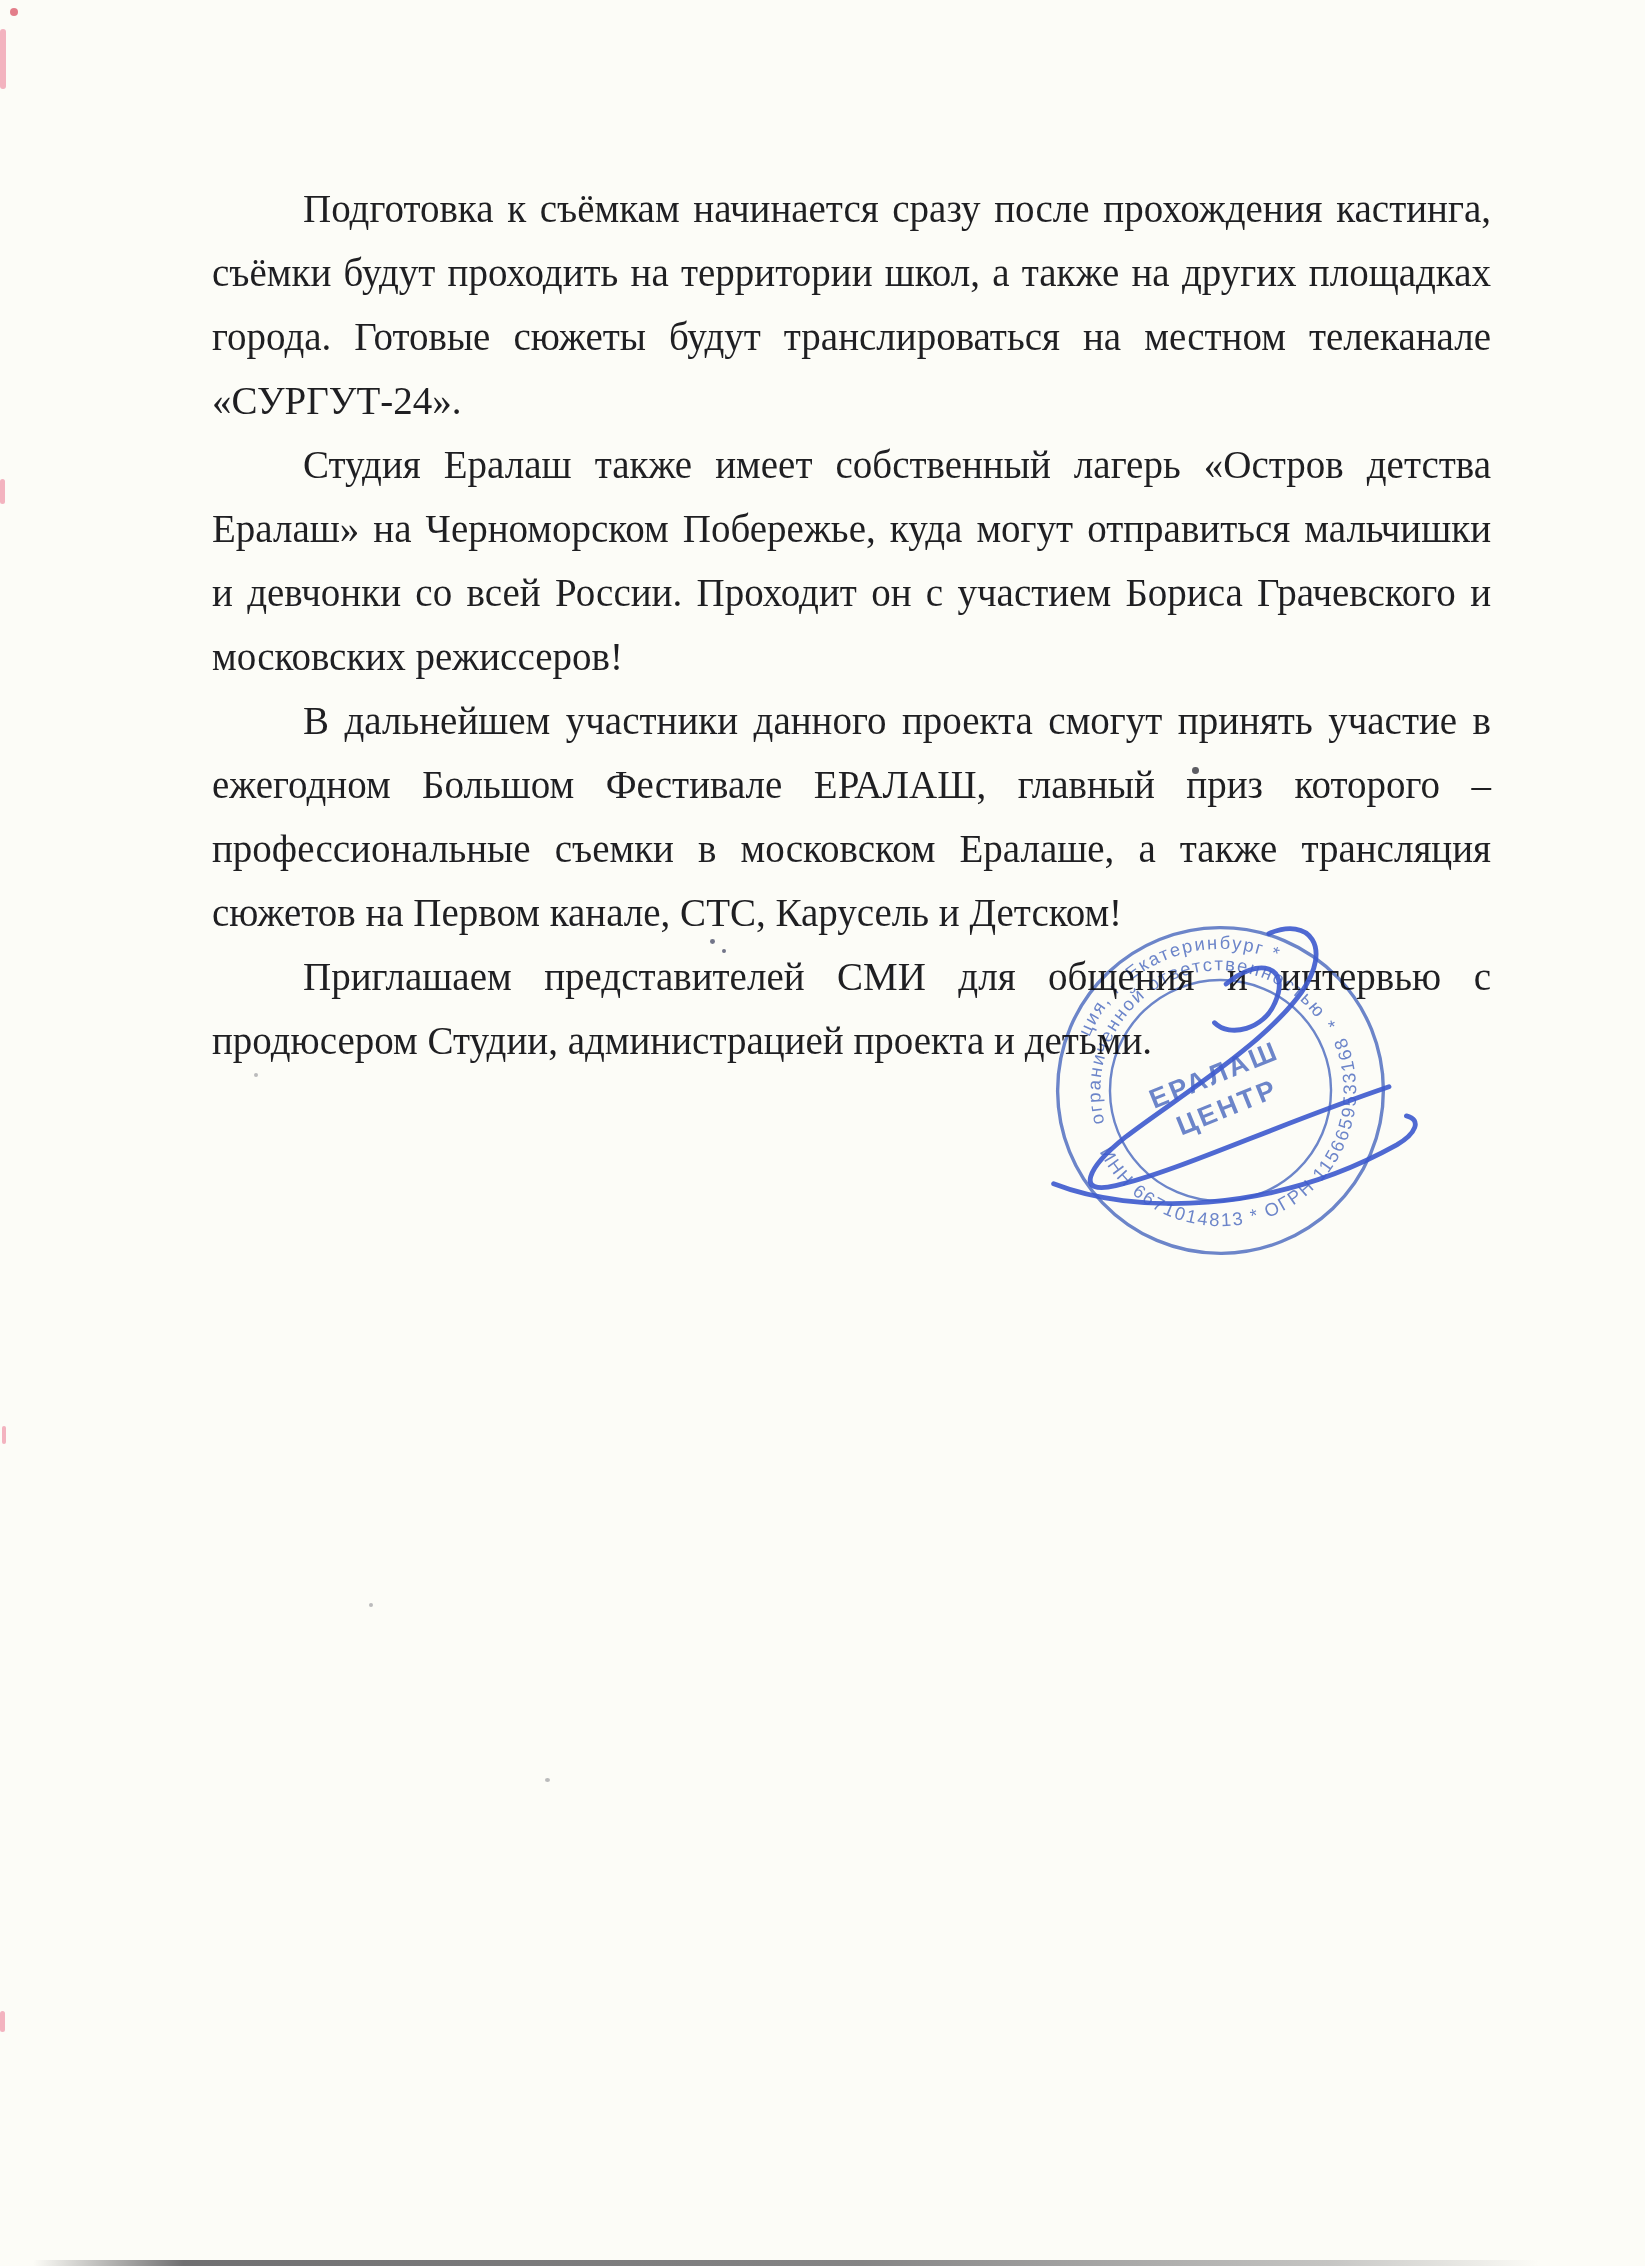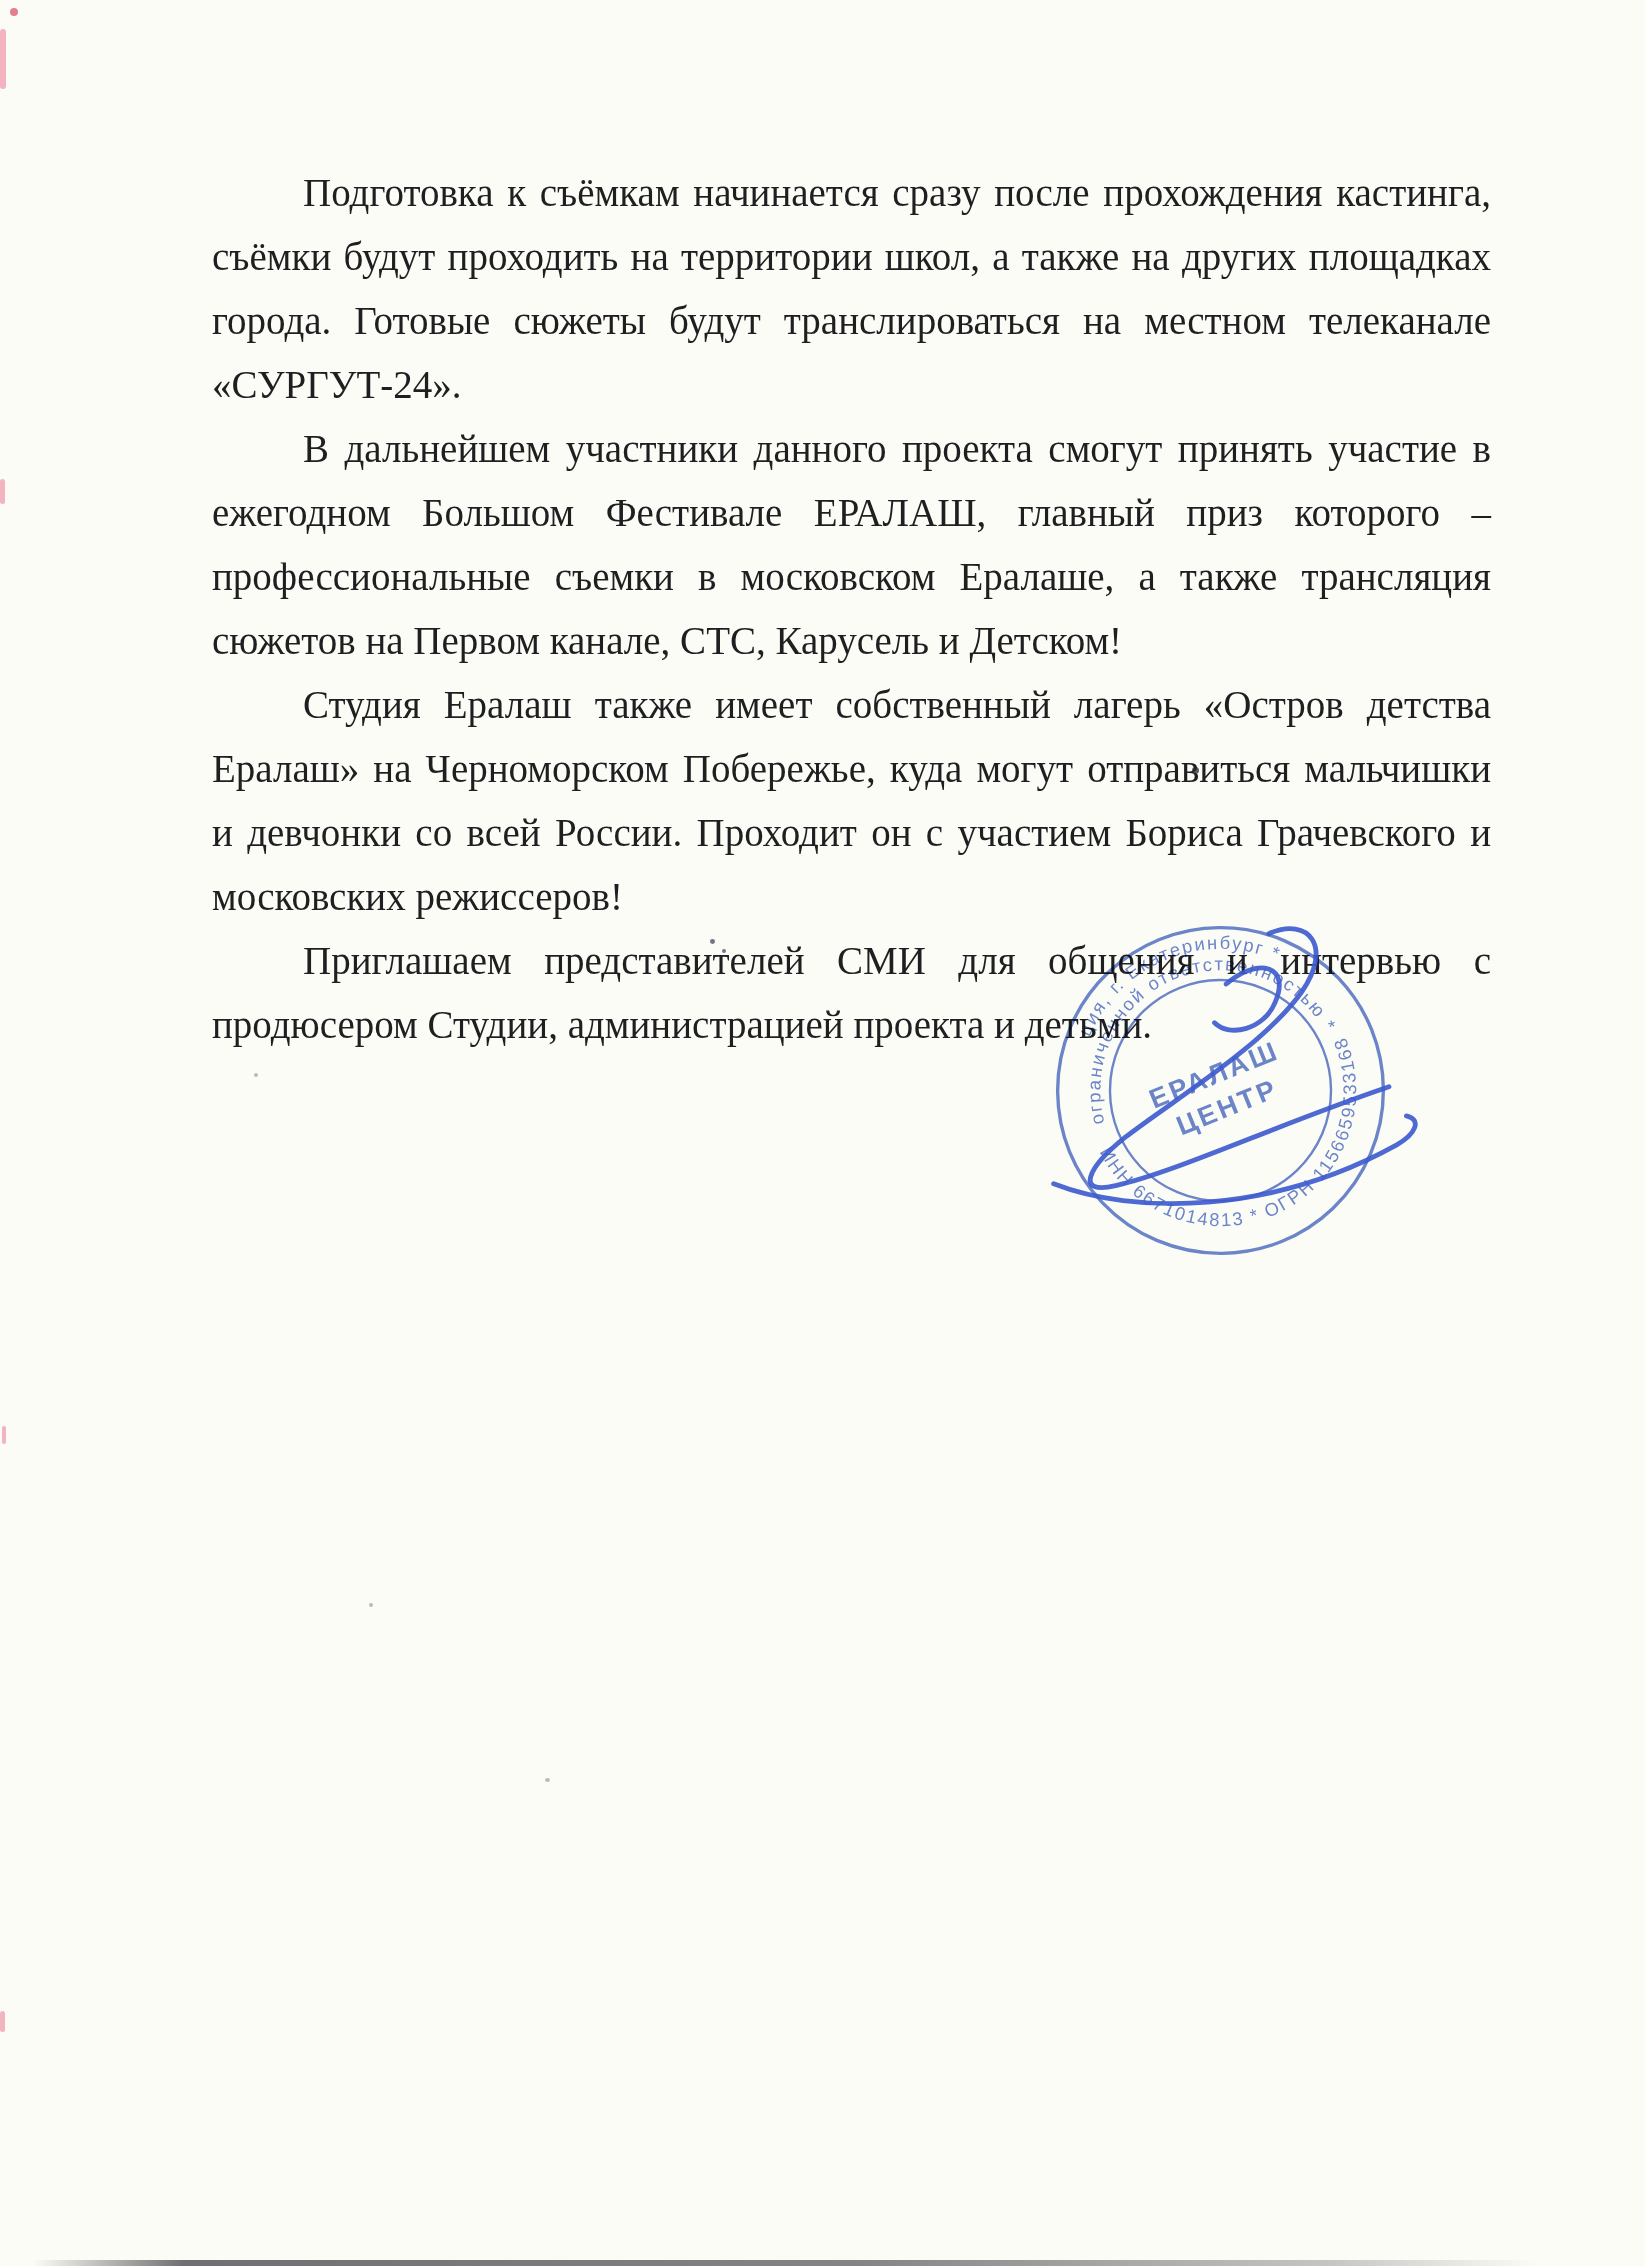--- a/index.html
+++ b/index.html
@@ -6,21 +6,21 @@
   .page {
     position:relative;
     width:1646px; height:2267px;
     margin:0 auto;
     background:#fcfcf7;
     overflow:hidden;
     font-family:"Liberation Serif", serif;
   }
   .letter-body {
     position:absolute;
-    left:212px; top:161px;
+    left:212px; top:177px;
     width:1279px;
     color:#1f1f22;
     font-size:39px;
     line-height:64px;
     text-align:justify;
   }
   .letter-body p { margin:0; text-indent:91px; }
   .contact-block { margin-top:70px; text-align:left; }
   .contact-block p { text-indent:0; margin:0; }
 
@@ -67,22 +67,22 @@
   .ik2 { left:722px; top:949px; width:3.9px; height:3.9px; }
   .ik3 { left:1192px; top:767px; width:6.8px; height:6.8px; background:rgba(40,40,50,.75); }
 </style>
 </head>
 <body>
 
 <div class="page">
 
   <div class="letter-body">
     <p>Подготовка к съёмкам начинается сразу после прохождения кастинга, съёмки будут проходить на территории школ, а также на других площадках города. Готовые сюжеты будут транслироваться на местном телеканале «СУРГУТ-24».</p>
+    <p>Студия Ералаш также имеет собственный лагерь «Остров детства Ералаш» на Черноморском Побережье, куда могут отправиться мальчишки и девчонки со всей России. Проходит он с участием Бориса Грачевского и московских режиссеров!</p>
     <p>В дальнейшем участники данного проекта смогут принять участие в ежегодном Большом Фестивале ЕРАЛАШ, главный приз которого – профессиональные съемки в московском Ералаше, а также трансляция сюжетов на Первом канале, СТС, Карусель и Детском!</p>
-    <p>Студия Ералаш также имеет собственный лагерь «Остров детства Ералаш» на Черноморском Побережье, куда могут отправиться мальчишки и девчонки со всей России. Проходит он с участием Бориса Грачевского и московских режиссеров!</p>
     <p>Приглашаем представителей СМИ для общения и интервью с продюсером Студии, администрацией проекта и детьми.</p>
 
   </div>
 
   <div class="stamp-wrap">
     <svg viewBox="0 0 360 360">
       <defs>
         <path id="arcTop" d="M 34,180 A 146,146 0 0 1 326,180"></path>
         <path id="arcMid" d="M 56,180 A 124,124 0 0 1 304,180"></path>
         <path id="arcBottom" d="M 40,180 A 140,140 0 0 0 320,180"></path>

